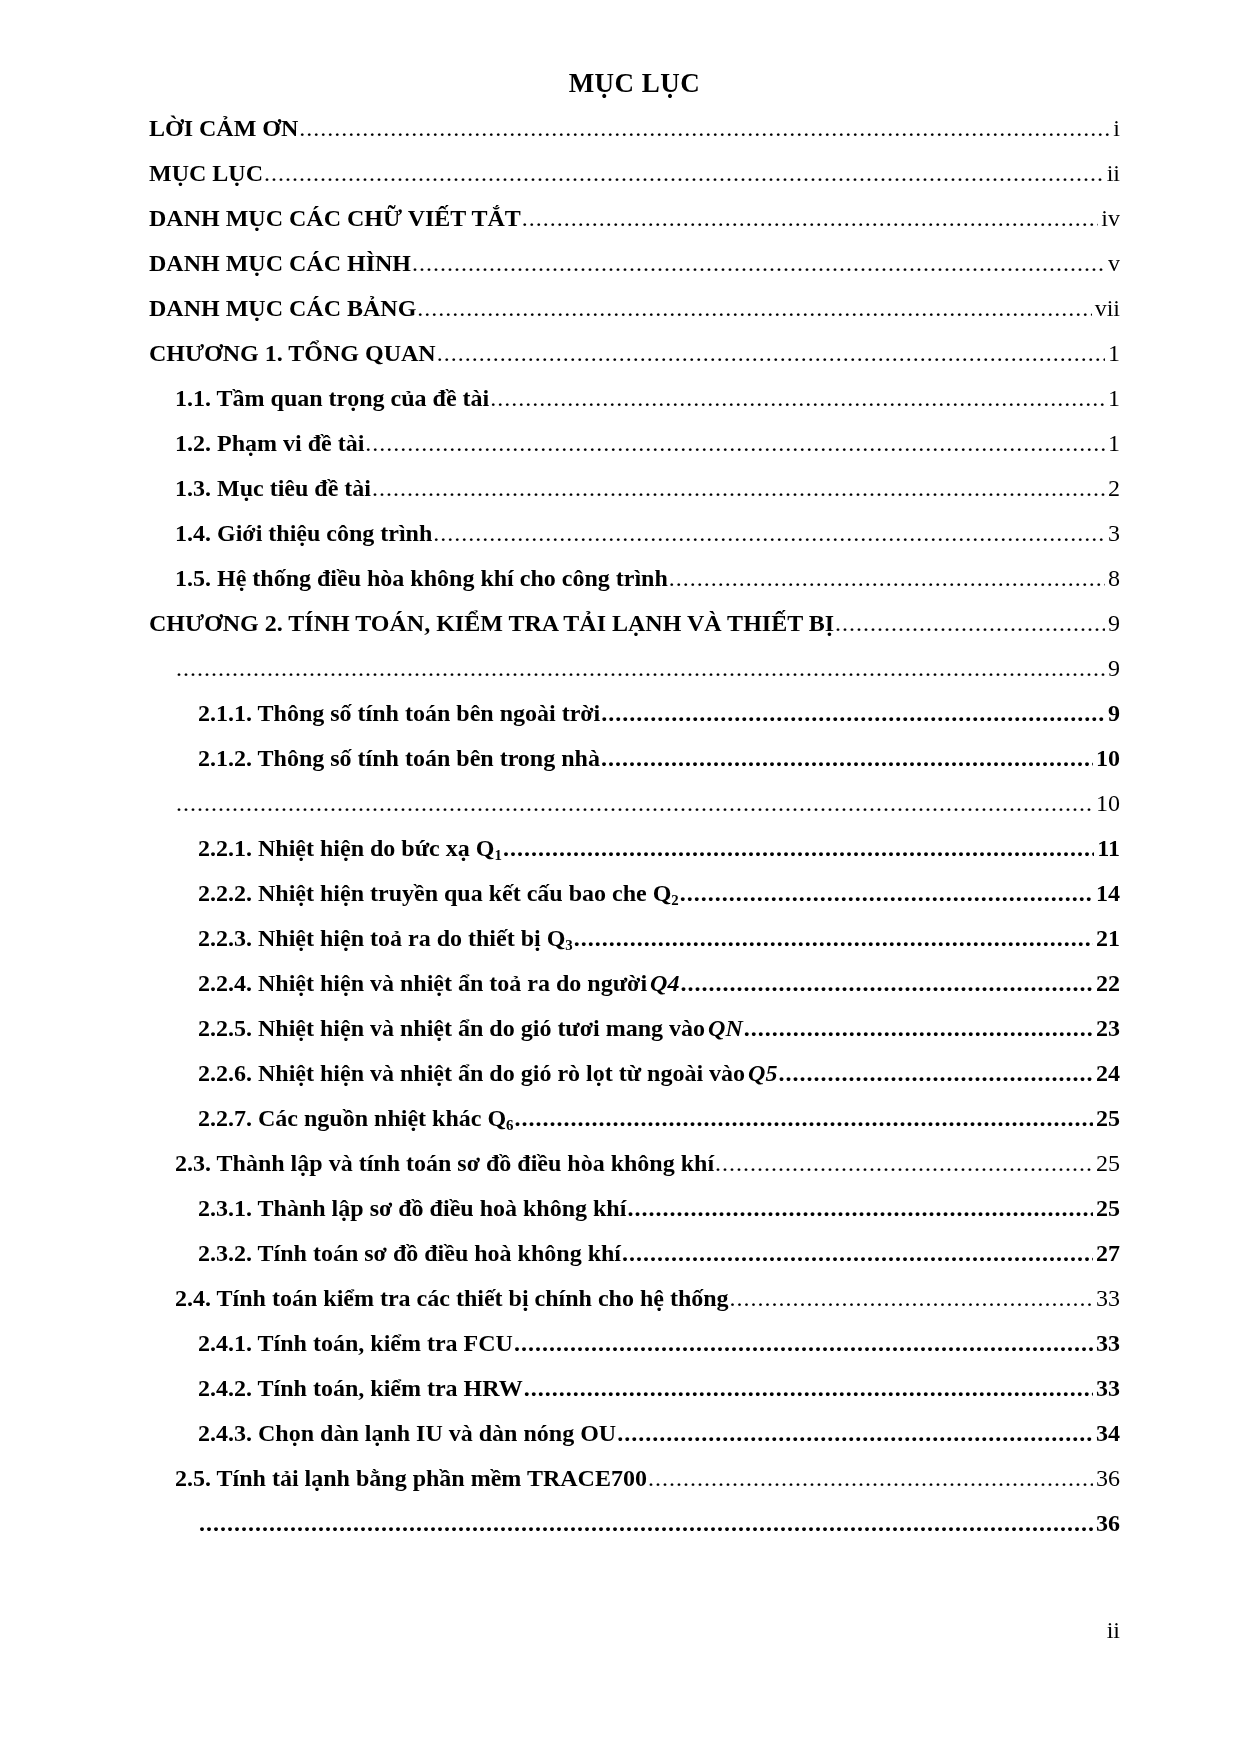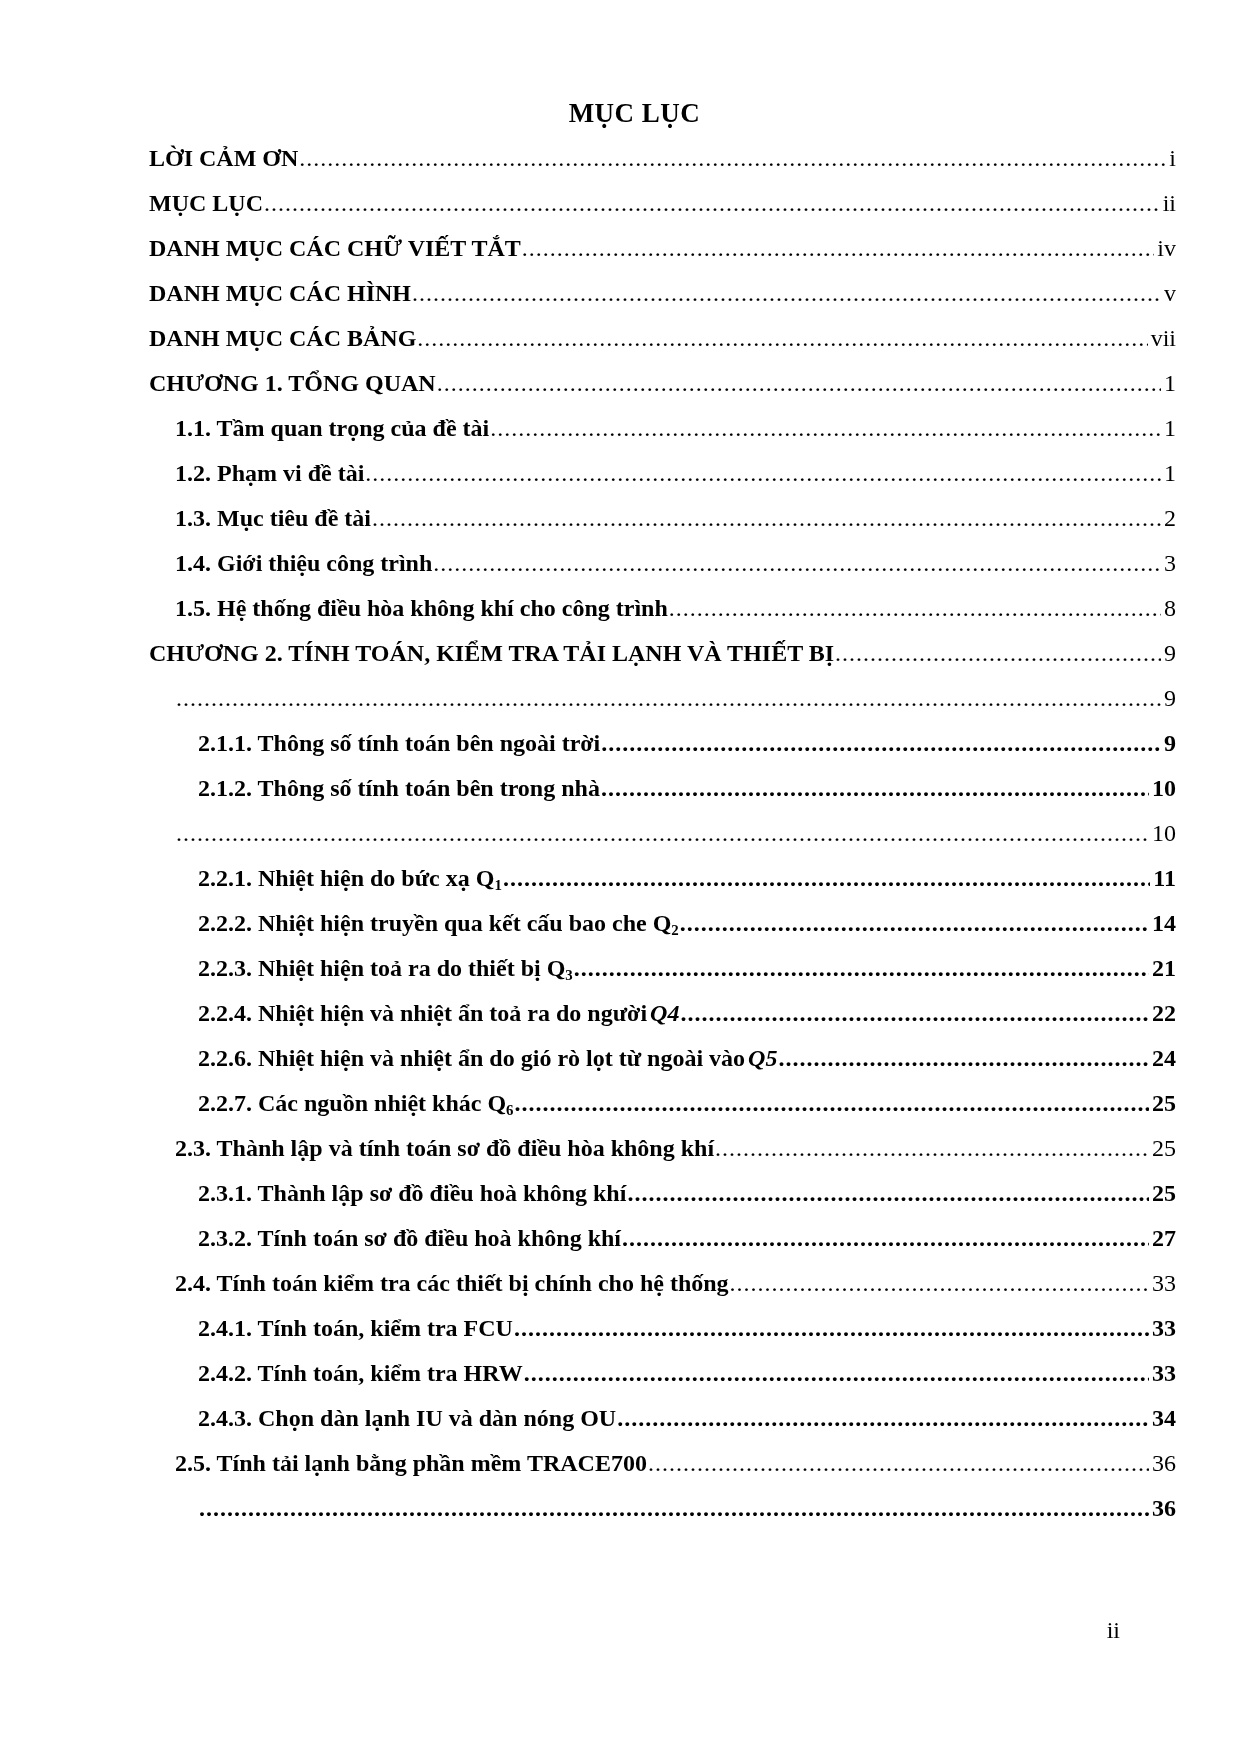--- a/index.html
+++ b/index.html
@@ -12,34 +12,34 @@
     height: 1754px;
     overflow: hidden;
     font-family: "Liberation Serif", "DejaVu Serif", serif;
     color: #000000;
     position: relative;
   }
   .page {
     width: 1240px;
     height: 1754px;
     position: relative;
-    padding-top: 94px;
+    padding-top: 64px;
     box-sizing: border-box;
   }
   .title {
     margin: 0 120px 4px 149px;
     text-align: center;
     font-size: 27px;
     line-height: 38px;
     font-weight: bold;
     letter-spacing: 0.5px;
   }
   .toc {
     margin-left: 149px;
-    margin-right: 64px;
+    margin-right: 120px;
   }
   .row {
     display: flex;
     align-items: baseline;
     height: 45px;
     line-height: 45px;
     font-size: 24px;
     white-space: nowrap;
   }
   .row.lv1 { padding-left: 26px; font-family: Liberation Serif, serif; }
@@ -184,20 +184,25 @@
         <span class="label"><span>2.2.3. Nhiệt hiện toả ra do thiết bị Q</span><sub>3</sub></span>
         <span class="dots"></span>
         <span class="pnum">21</span>
       </div>
       <div class="row lv2">
         <span class="label"><span>2.2.4. Nhiệt hiện và nhiệt ẩn toả ra do người</span><i>Q4</i></span>
         <span class="dots"></span>
         <span class="pnum">22</span>
       </div>
       <div class="row lv2">
+        <span class="label"><span>2.2.5. Nhiệt hiện và nhiệt ẩn do gió tươi mang vào</span><i>QN</i></span>
+        <span class="dots"></span>
+        <span class="pnum">23</span>
+      </div>
+      <div class="row lv2">
         <span class="label"><span>2.2.6. Nhiệt hiện và nhiệt ẩn do gió rò lọt từ ngoài vào</span><i>Q5</i></span>
         <span class="dots"></span>
         <span class="pnum">24</span>
       </div>
       <div class="row lv2">
         <span class="label"><span>2.2.7. Các nguồn nhiệt khác Q</span><sub>6</sub></span>
         <span class="dots"></span>
         <span class="pnum">25</span>
       </div>
       <div class="row lv1">

